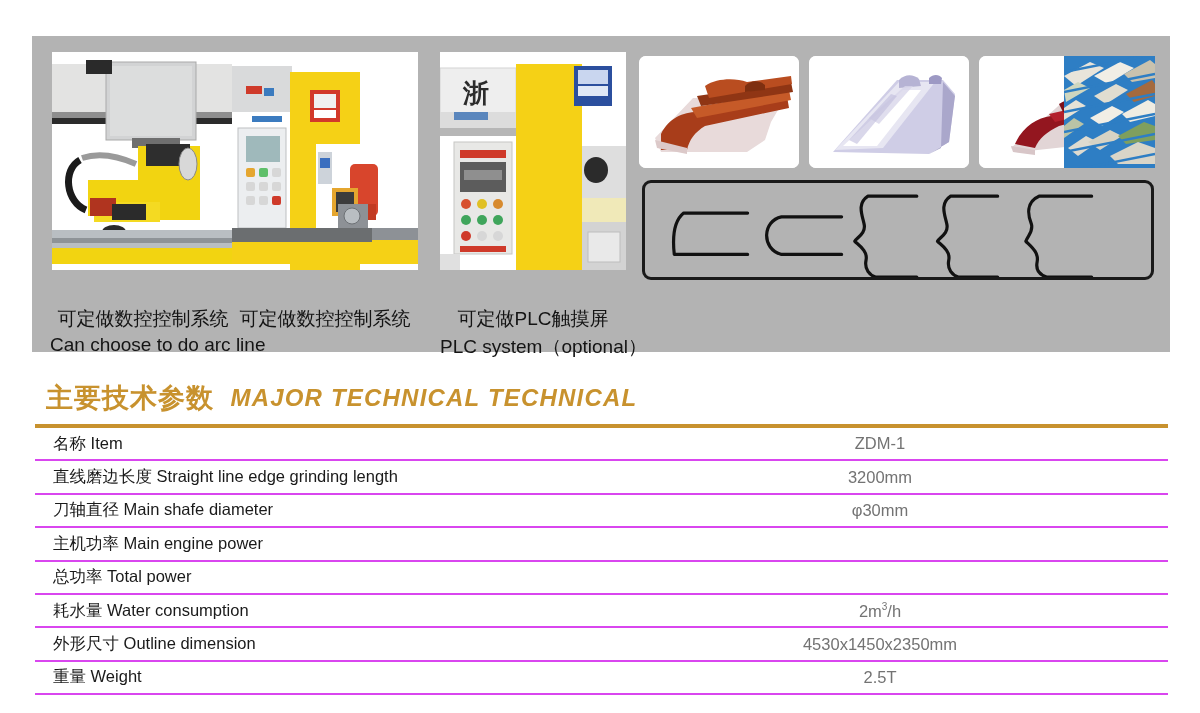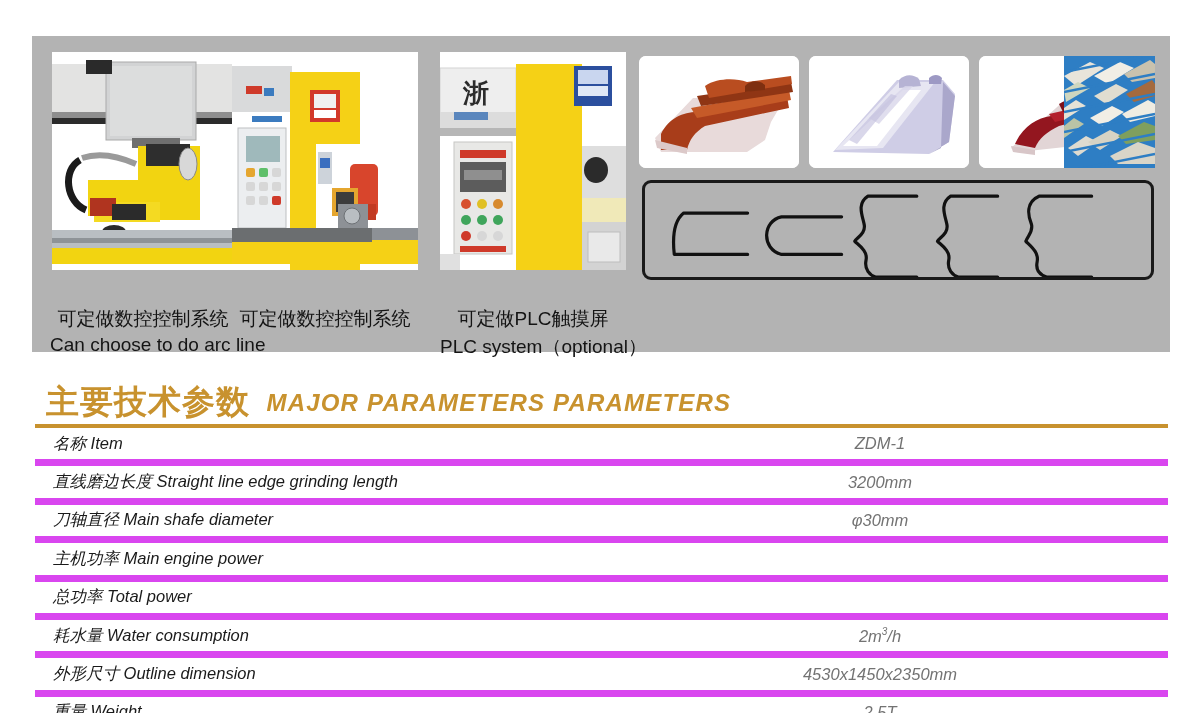--- a/index.html
+++ b/index.html
@@ -96,21 +96,21 @@
 
   
   #section-heading {
     position: absolute;
     left: 46px;
     top: 380px;
     height: 36px;
     white-space: nowrap;
   }
   #heading-cn {
-    font-size: 33px;
+    font-size: 27px;
     font-weight: bold;
     color: #c8922e;
     letter-spacing: 1px;
     vertical-align: middle;
   }
   #heading-en {
     font-size: 24px;
     font-weight: bold;
     font-style: italic;
     color: #c8922e;
@@ -127,24 +127,23 @@
     width: 1133px;
   }
   #gold-rule {
     height: 4px;
     background: #c8922e;
     width: 100%;
   }
   .param-row {
     position: relative;
     height: 31.4px;
-    border-bottom: 7px solid #d946ef;
+    border-bottom: 2px solid #d946ef;
     display: flex;
     align-items: center;
-    font-style: italic;
   }
   .param-label {
     position: absolute;
     left: 18px;
     font-size: 16.5px;
     color: #1a1a1a;
     white-space: nowrap;
   }
   .param-value {
     position: absolute;
@@ -368,21 +367,21 @@
         <g>
           <path d="M462 14 L406 14 C392 20 394 34 398 44 C400 52 394 56 392 62 C398 68 406 74 404 84 C402 94 408 98 414 100 L462 100"></path>
         </g>
       </g>
     </svg>
   </div>
 </div>
 
 <div id="section-heading">
   <span id="heading-cn">主要技术参数</span>
-  <span id="heading-en">MAJOR PARAMETERS PARAMETERS</span>
+  <span id="heading-en">MAJOR TECHNICAL TECHNICAL</span>
 </div>
 
 <div id="params-table">
   <div id="gold-rule"></div>
   <div id="rows-host">
       <div class="param-row">
         <div class="param-label">名称 Item</div>
         <div class="param-value">ZDM-1</div>
       </div>
       <div class="param-row">

